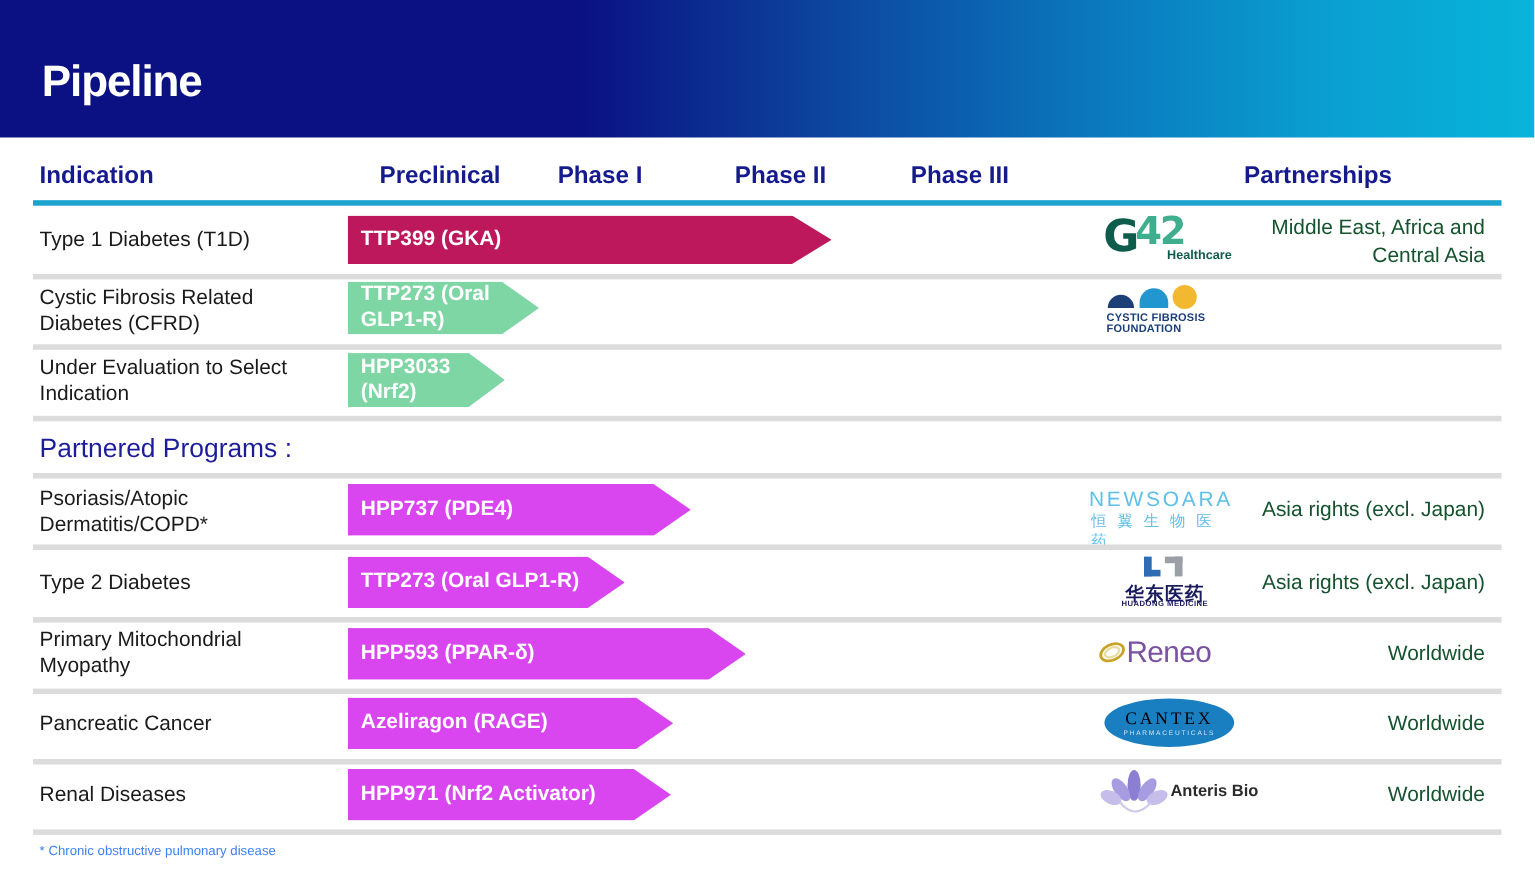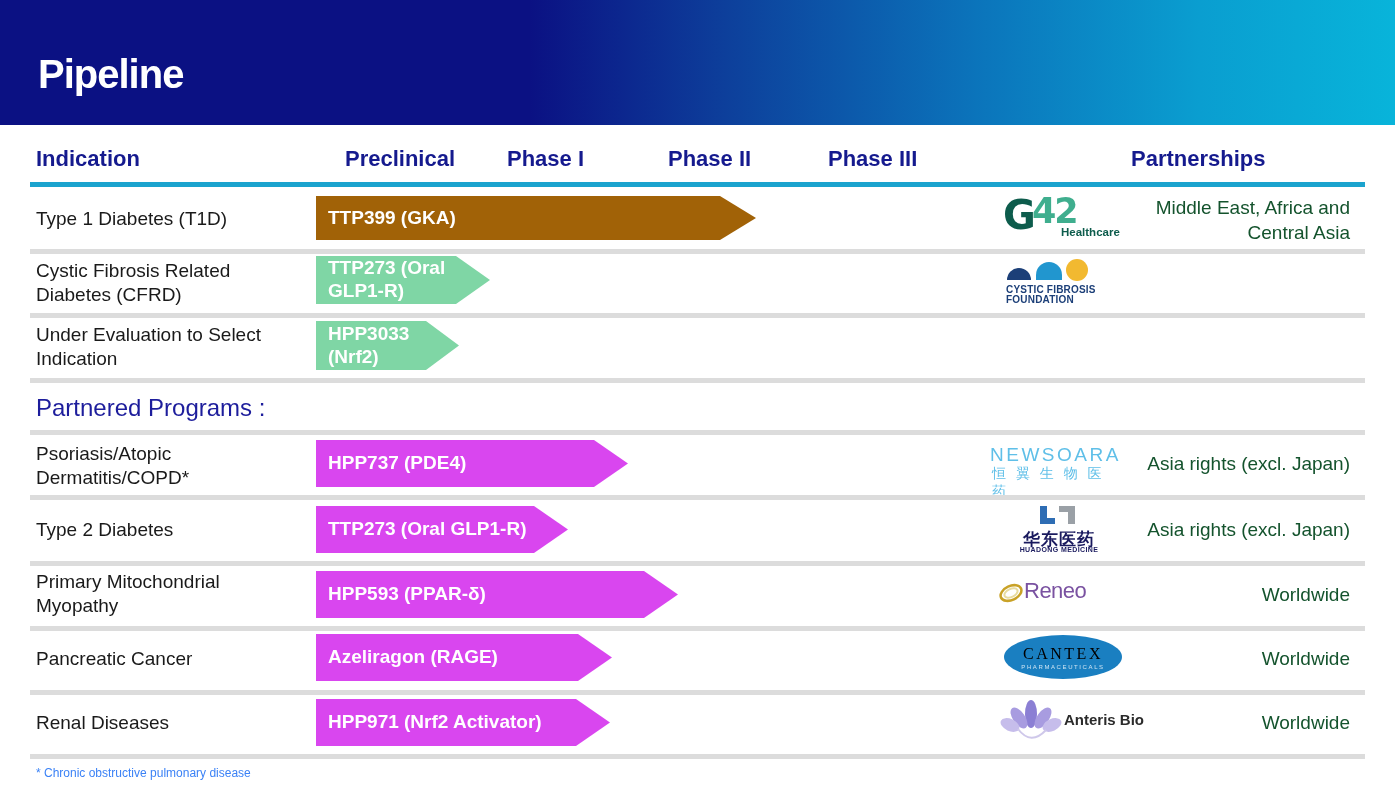--- a/index.html
+++ b/index.html
@@ -47,21 +47,21 @@
   }
 
   
   .arrow{
     position:absolute;
     display:flex;align-items:center;
     box-sizing:border-box;
     padding-left:12px;
     color:#ffffff;font-weight:bold;font-size:19px;line-height:1.2;
   }
-  .arrow.green{background:#a16207;text-align:right;}
+  .arrow.green{background:#be185d;text-align:right;}
   .arrow.lightgreen{background:#7fd6a5;}
   .arrow.navy{background:#d946ef;}
 
   
   .logo-cell{position:absolute;display:flex;align-items:center;justify-content:center;}
   .terms{
     position:absolute;text-align:right;
     font-size:19px;color:#14532d;line-height:1.3;
   }
 
@@ -105,21 +105,21 @@
     position:absolute;left:0;top:24px;width:94px;text-align:center;font-size:17px;
     font-weight:bold;color:#1a1a5e;font-family:"DejaVu Sans",sans-serif;letter-spacing:1px;
   }
   .hd .en{
     position:absolute;left:0;top:42px;width:94px;text-align:center;font-size:7px;
     font-weight:bold;color:#1a1a5e;letter-spacing:0.4px;
   }
 
   
   .rn{position:relative;width:112px;height:34px;}
-  .rn .word{position:absolute;left:26px;top:0;font-size:22px;color:#7a52a1;letter-spacing:-0.5px;}
+  .rn .word{position:absolute;left:26px;top:0;font-size:27px;color:#7a52a1;letter-spacing:-0.5px;}
   .rn .ring{position:absolute;left:0px;top:4px;width:26px;height:22px;}
 
   
   .cx{
     position:relative;width:118px;height:44px;border-radius:50%;
     background:#1a7fc1;display:flex;flex-direction:column;
     align-items:center;justify-content:center;
   }
   .cx .t1{font-size:16px;color:#000000;letter-spacing:2.5px;font-family:"Liberation Serif",serif;}
   .cx .t2{font-size:6px;color:#cfe4f3;letter-spacing:1.6px;margin-top:1px;}

